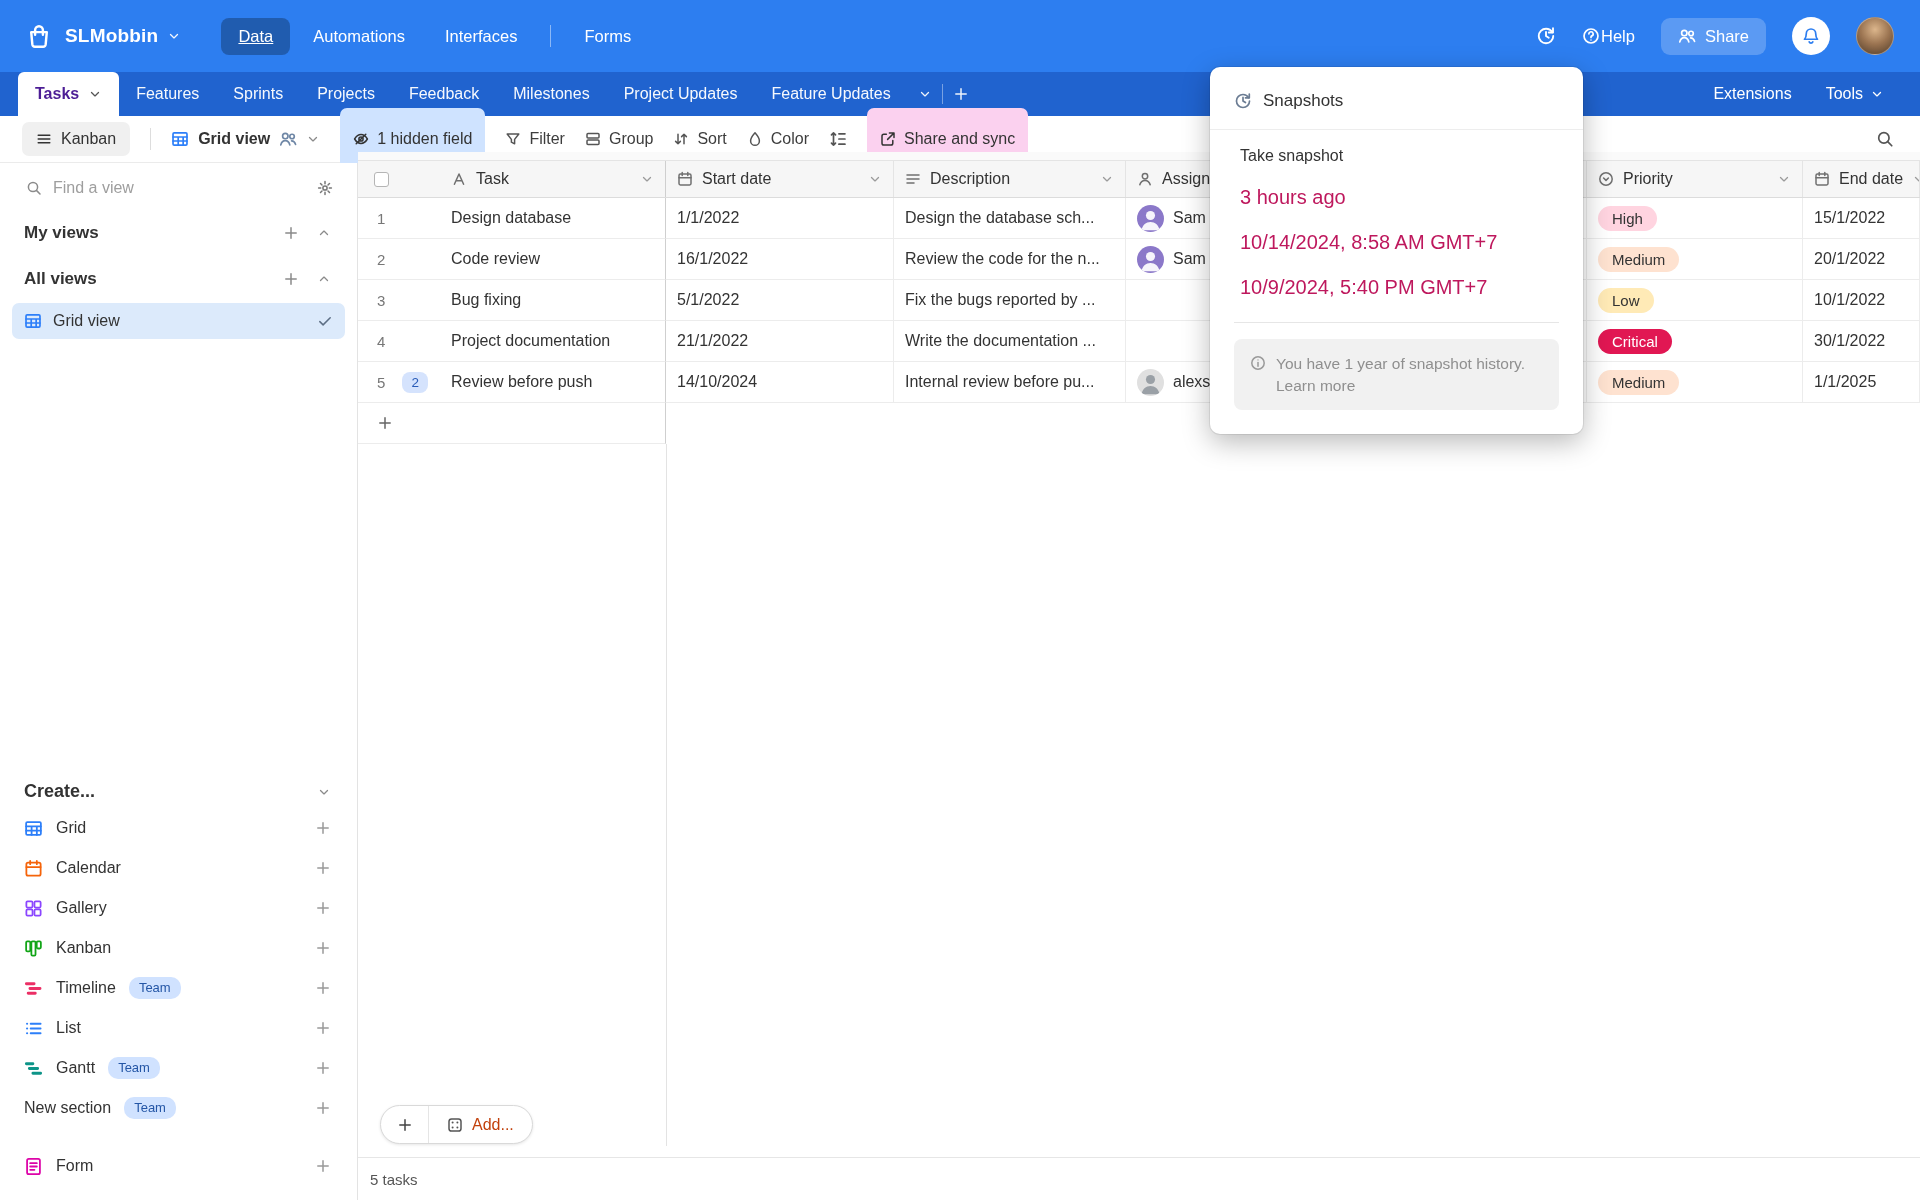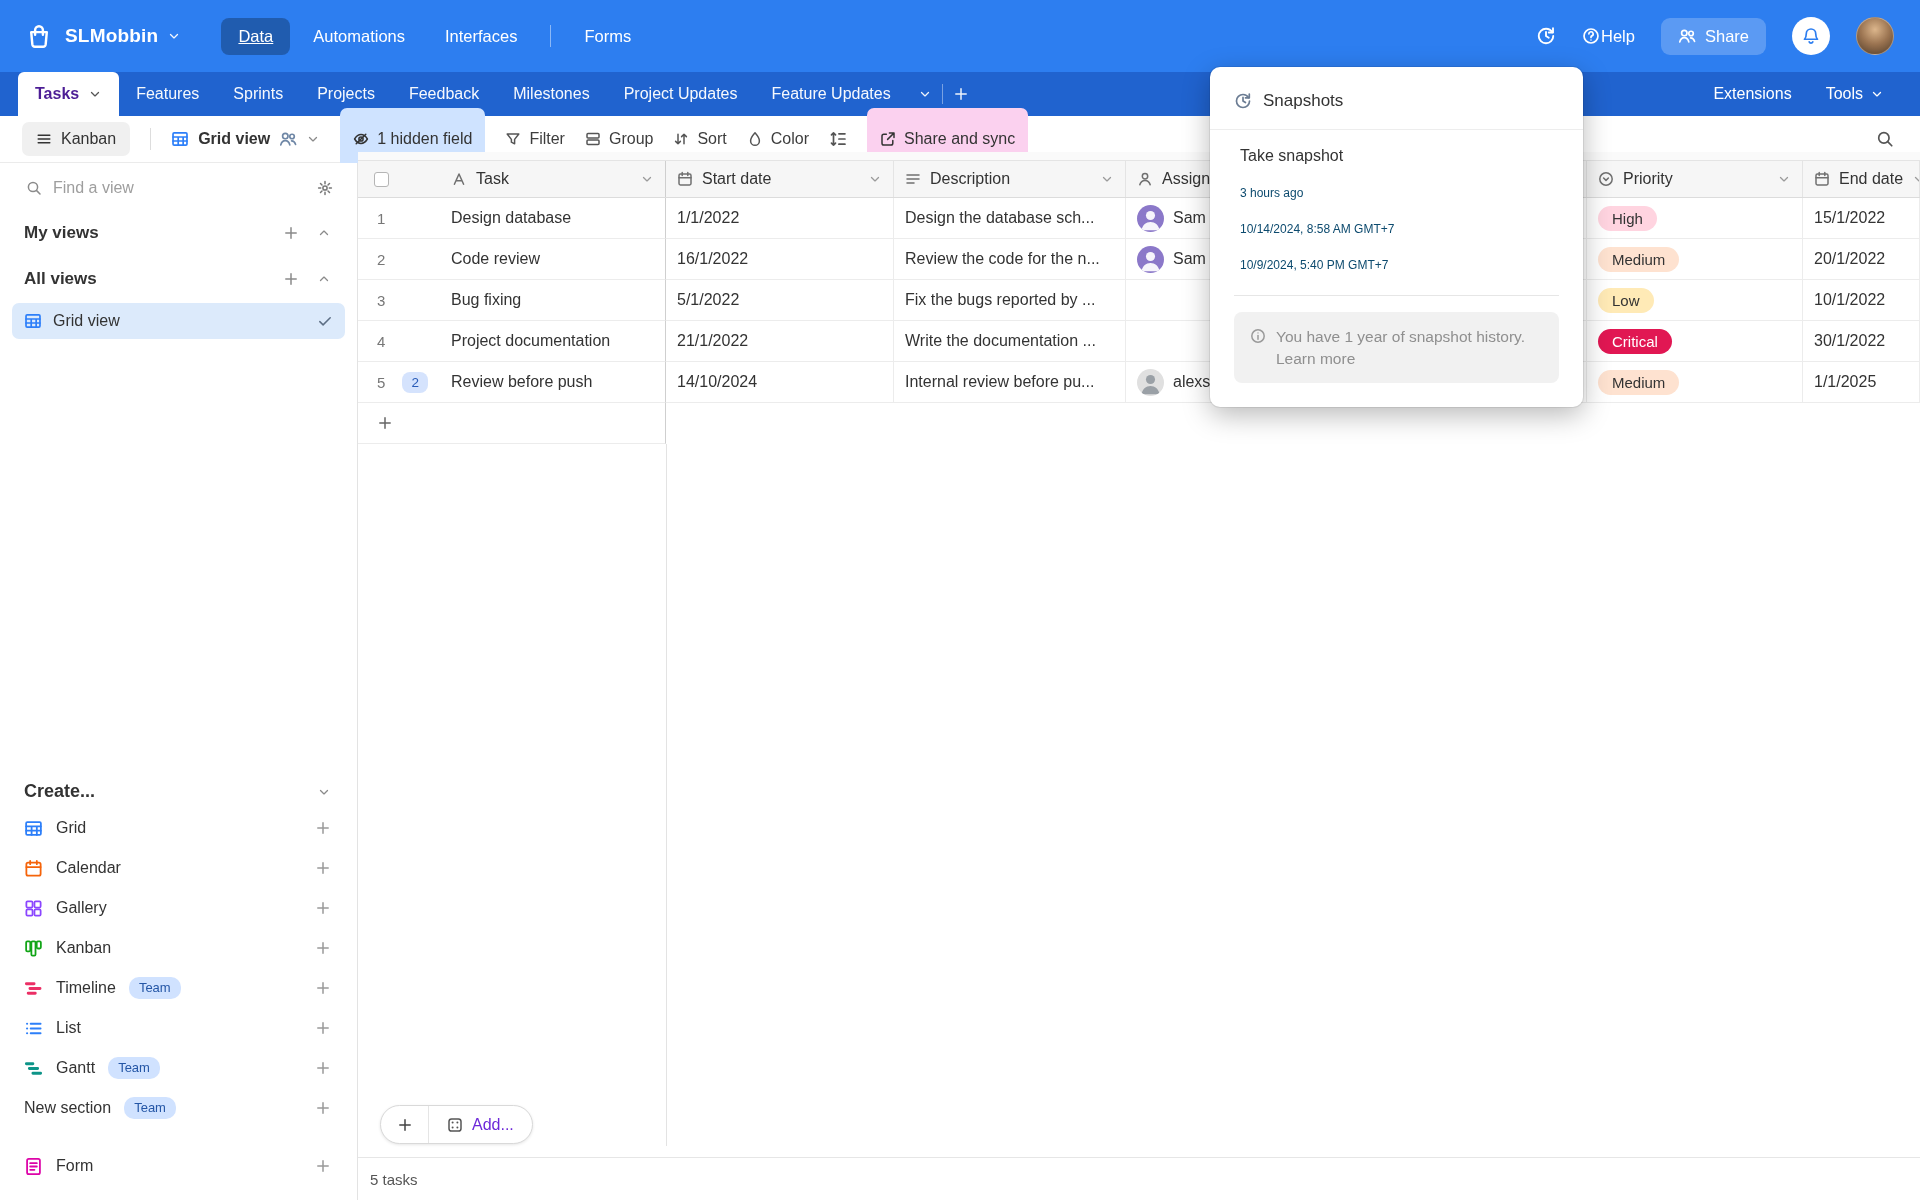--- a/index.html
+++ b/index.html
@@ -83,30 +83,30 @@
   .cell.num{width:82px;border-right:none;color:#777;font-size:15px;padding-left:19px;justify-content:space-between;padding-right:12px;}
   .cell.frozen{border-right-color:#cfcfcf;}
   .rownum-badge{background:#d5e3fd;color:#2a5cb8;font-size:13.5px;padding:3px 9px;border-radius:8px;}
   .chip{padding:5px 14px;border-radius:14px;font-size:15px;line-height:1;}
   .avatar{width:27px;height:27px;border-radius:50%;display:inline-flex;overflow:hidden;flex:none;}
   .avatar svg{width:100%;height:100%;}
   .add-row{display:flex;align-items:center;width:308px;height:41px;border-bottom:1px solid #ececec;border-right:1px solid #cfcfcf;padding-left:19px;color:#666;background:#fff;}
   .frozen-line{position:absolute;left:308px;top:292px;bottom:0;width:1px;background:#e3e3e3;}
   .float-add{position:absolute;left:22px;top:953px;height:39px;display:flex;align-items:stretch;background:#fff;border:1px solid #d9d9d9;border-radius:20px;box-shadow:0 1px 3px rgba(0,0,0,0.1);overflow:hidden;z-index:5;}
   .fa-plus{display:flex;align-items:center;justify-content:center;width:48px;border-right:1px solid #e5e5e5;color:#444;}
-  .fa-add{display:flex;align-items:center;gap:9px;padding:0 18px;font-size:16px;color:#6d28d9;}
+  .fa-add{display:flex;align-items:center;gap:9px;padding:0 18px;font-size:16px;color:#c2410c;}
   .fa-add .ic{color:#555;}
   .statusbar{position:absolute;left:358px;top:1157px;width:1562px;height:43px;background:#fff;border-top:1px solid #e6e6e6;display:flex;align-items:center;padding-left:12px;font-size:15px;color:#555;}
 
   
   .popup{position:absolute;left:1210px;top:67px;width:373px;background:#fff;border-radius:10px;box-shadow:0 0 0 1px rgba(0,0,0,0.07),0 8px 28px rgba(0,0,0,0.28);z-index:50;padding-bottom:24px;}
   .popup-header{display:flex;align-items:center;gap:11px;padding:24px 24px 18px;border-bottom:1px solid #ededed;font-size:17px;color:#333;}
   .popup-header .ic{color:#6b7c93;}
   .popup-take{padding:17px 30px 10px;font-size:16px;color:#333;}
-  .popup-item{padding:11px 30px;font-size:12px;color:#0c4a6e;white-space:nowrap;}
+  .popup-item{padding:11px 30px;font-size:20px;color:#be185d;white-space:nowrap;}
   .popup-divider{margin:12px 24px 0;border-top:1px solid #e6e6e6;}
   .popup-notice{margin:16px 24px 0;background:#f1f1f1;border-radius:8px;padding:14px 16px;display:flex;gap:10px;color:#8f8f8f;font-size:15.5px;line-height:1.4;}
   .popup-notice .ic{color:#9a9a9a;margin-top:2px;}
   .notice-link{color:#8f8f8f;}
 </style>
 </head>
 <body>
 
 <header class="topbar" style="background: rgb(45, 126, 240);">
   <span class="js-icon ic ic-26 logo">

